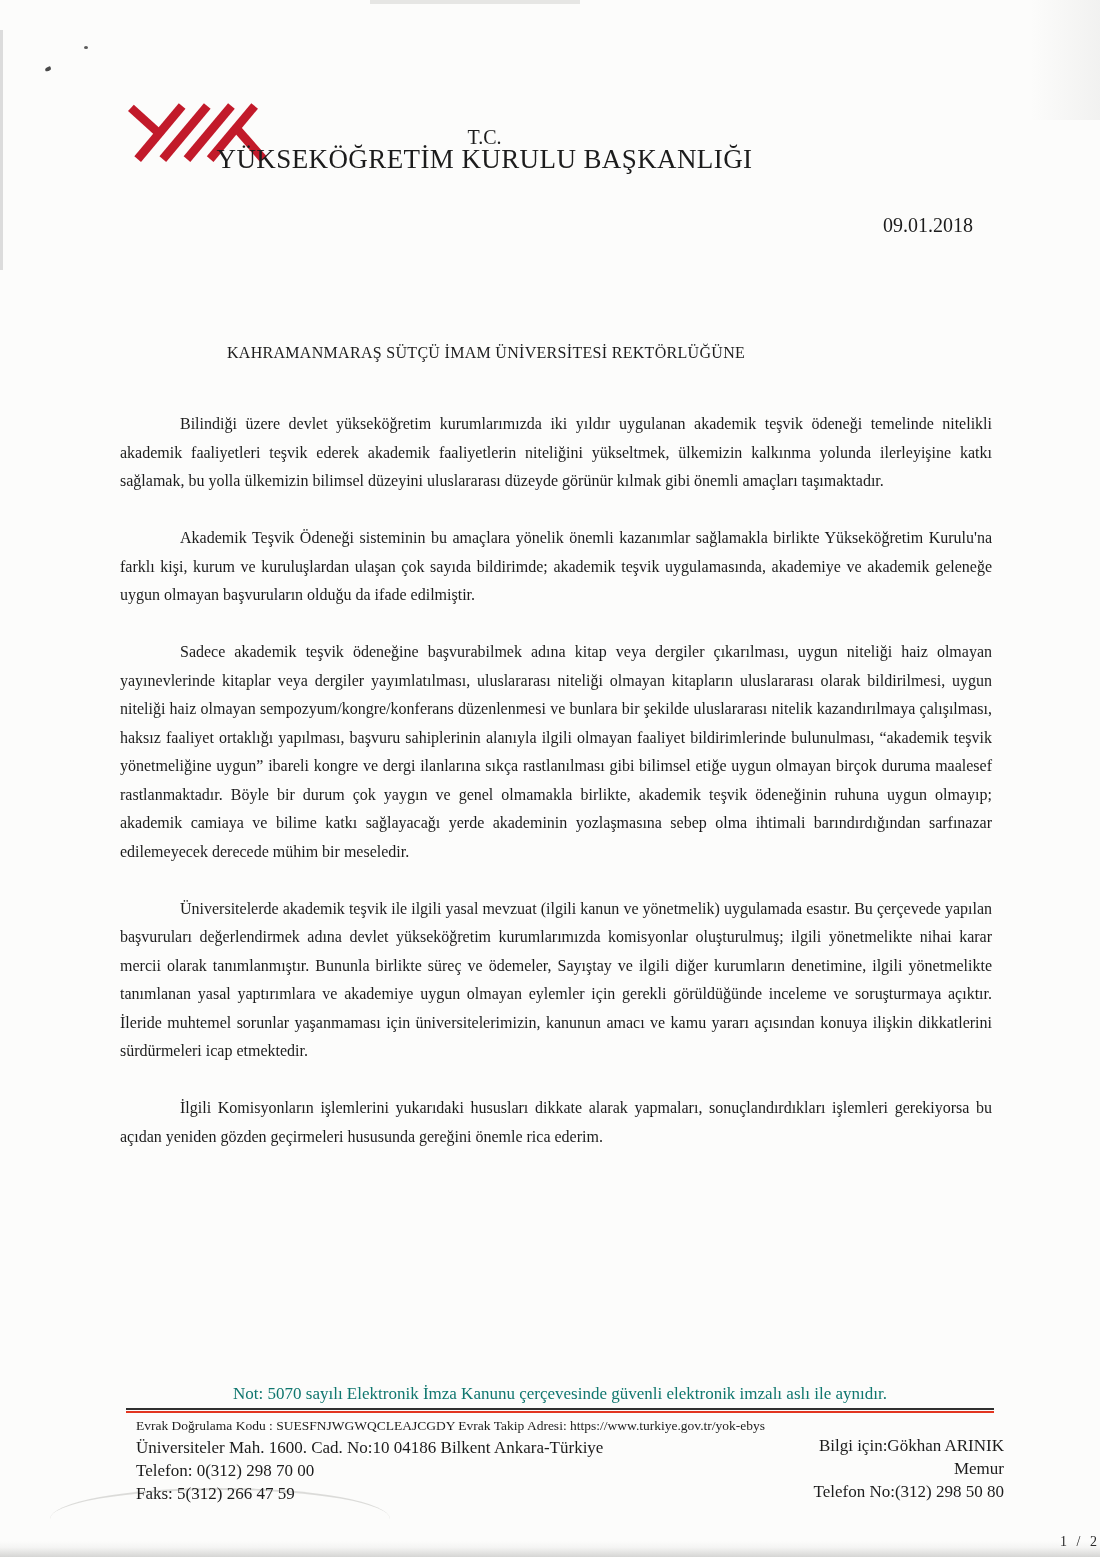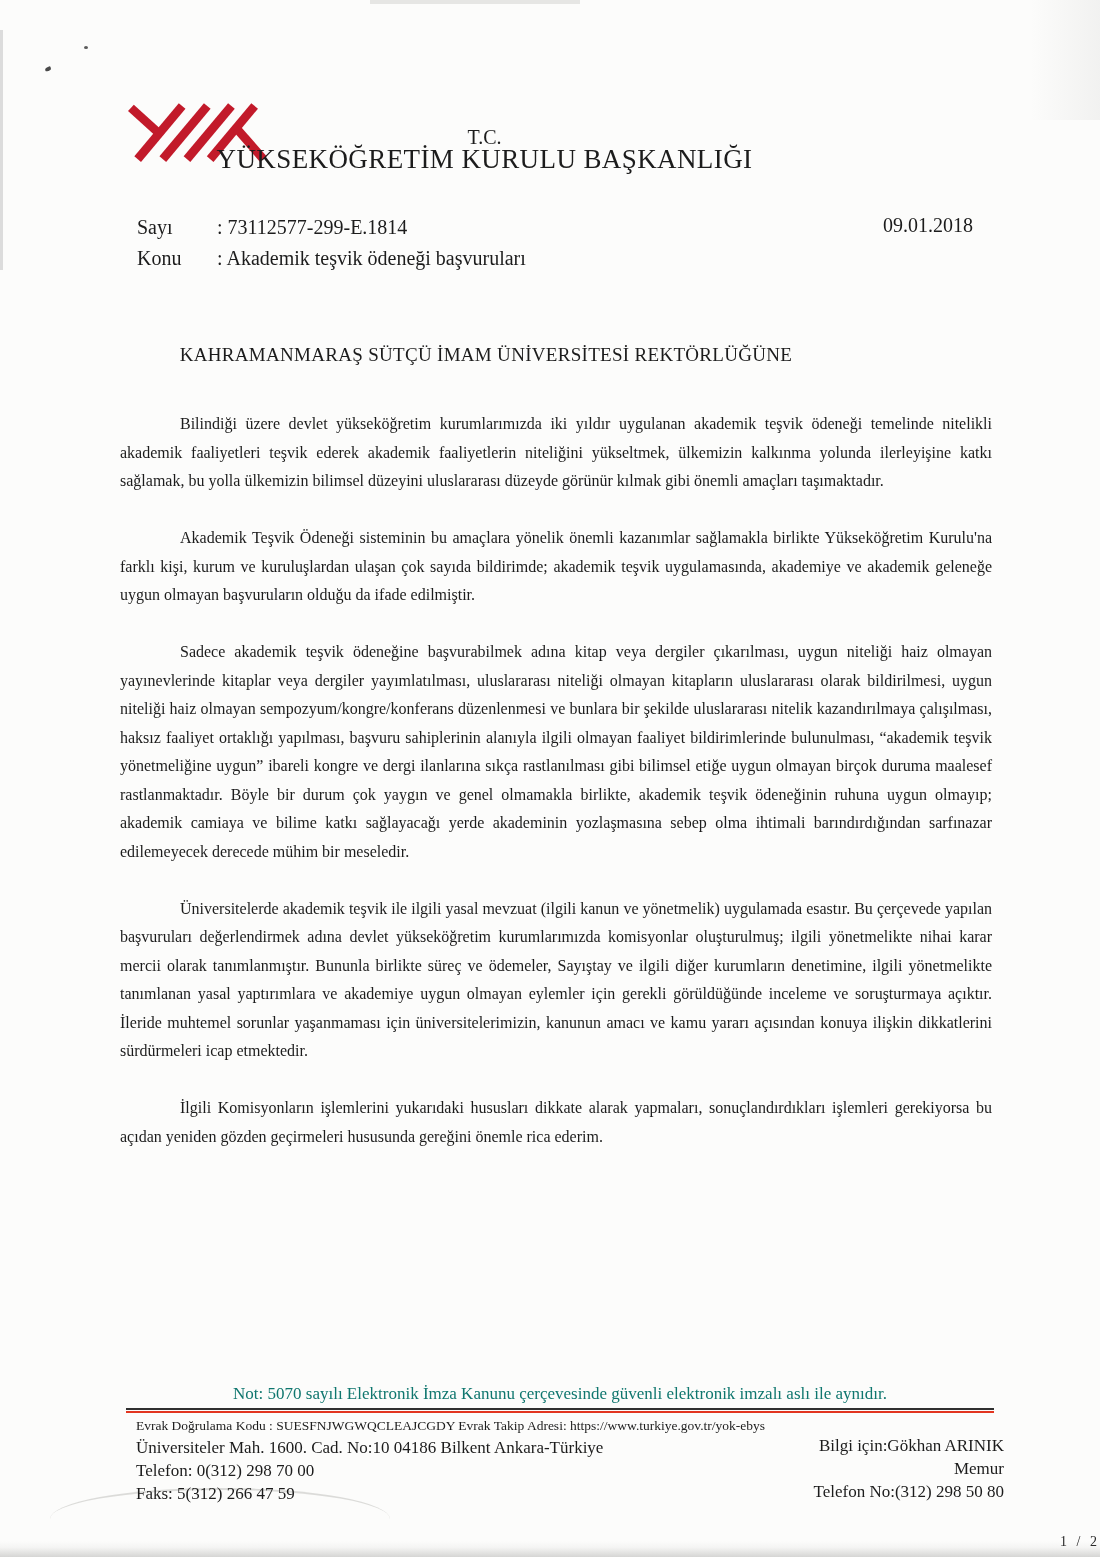--- a/index.html
+++ b/index.html
@@ -33,21 +33,21 @@
   .header-inst{font-size:27px;letter-spacing:.4px;}
 
   
   .meta{position:absolute;left:137px;top:212px;font-size:20px;line-height:31px;}
   .meta-row{display:flex;}
   .meta-label{width:80px;}
   .doc-date{position:absolute;top:214px;right:127px;font-size:20px;}
 
   
   .recipient{position:absolute;left:0;top:344px;width:972px;text-align:center;
-    font-size:19px;letter-spacing:.3px;}
+    font-size:16px;letter-spacing:.3px;}
   .bodytext{position:absolute;left:120px;top:410px;width:872px;
     font-size:16px;line-height:28.5px;text-align:justify;}
   .bodytext p{margin:0 0 28.5px 0;text-indent:60px;}
 
   
   .note{position:absolute;left:128px;top:1384px;width:864px;text-align:center;
     font-size:17px;color:#0f766e;}
   .rule-black{position:absolute;left:126px;top:1408px;width:868px;height:2px;background:#303030;}
   .rule-red{position:absolute;left:126px;top:1411px;width:868px;height:2px;background:#e23520;}
 
@@ -84,30 +84,20 @@
         <path d="M112,26 L140,58"></path>
       </g>
     </svg>
   </div>
 
   <div class="header-center">
     <div class="header-tc">T.C.</div>
     <div class="header-inst">YÜKSEKÖĞRETİM KURULU BAŞKANLIĞI</div>
   </div>
 
-  <div class="meta">
-    <div class="meta-row">
-      <span class="meta-label">Sayı</span>
-      <span class="meta-value">: 73112577-299-E.1814</span>
-    </div>
-    <div class="meta-row">
-      <span class="meta-label">Konu</span>
-      <span class="meta-value">: Akademik teşvik ödeneği başvuruları</span>
-    </div>
-  </div>
   <div class="doc-date">09.01.2018</div>
 
   <div class="recipient">KAHRAMANMARAŞ SÜTÇÜ İMAM ÜNİVERSİTESİ REKTÖRLÜĞÜNE</div>
 
   <div class="bodytext">
     <p>Bilindiği üzere devlet yükseköğretim kurumlarımızda iki yıldır uygulanan akademik teşvik ödeneği temelinde nitelikli akademik faaliyetleri teşvik ederek akademik faaliyetlerin niteliğini yükseltmek, ülkemizin kalkınma yolunda ilerleyişine katkı sağlamak, bu yolla ülkemizin bilimsel düzeyini uluslararası düzeyde görünür kılmak gibi önemli amaçları taşımaktadır.</p>
     <p>Akademik Teşvik Ödeneği sisteminin bu amaçlara yönelik önemli kazanımlar sağlamakla birlikte Yükseköğretim Kurulu'na farklı kişi, kurum ve kuruluşlardan ulaşan çok sayıda bildirimde; akademik teşvik uygulamasında, akademiye ve akademik geleneğe uygun olmayan başvuruların olduğu da ifade edilmiştir.</p>
     <p>Sadece akademik teşvik ödeneğine başvurabilmek adına kitap veya dergiler çıkarılması, uygun niteliği haiz olmayan yayınevlerinde kitaplar veya dergiler yayımlatılması, uluslararası niteliği olmayan kitapların uluslararası olarak bildirilmesi, uygun niteliği haiz olmayan sempozyum/kongre/konferans düzenlenmesi ve bunlara bir şekilde uluslararası nitelik kazandırılmaya çalışılması, haksız faaliyet ortaklığı yapılması, başvuru sahiplerinin alanıyla ilgili olmayan faaliyet bildirimlerinde bulunulması, “akademik teşvik yönetmeliğine uygun” ibareli kongre ve dergi ilanlarına sıkça rastlanılması gibi bilimsel etiğe uygun olmayan birçok duruma maalesef rastlanmaktadır. Böyle bir durum çok yaygın ve genel olmamakla birlikte, akademik teşvik ödeneğinin ruhuna uygun olmayıp; akademik camiaya ve bilime katkı sağlayacağı yerde akademinin yozlaşmasına sebep olma ihtimali barındırdığından sarfınazar edilemeyecek derecede mühim bir meseledir.</p>
     <p>Üniversitelerde akademik teşvik ile ilgili yasal mevzuat (ilgili kanun ve yönetmelik) uygulamada esastır. Bu çerçevede yapılan başvuruları değerlendirmek adına devlet yükseköğretim kurumlarımızda komisyonlar oluşturulmuş; ilgili yönetmelikte nihai karar mercii olarak tanımlanmıştır. Bununla birlikte süreç ve ödemeler, Sayıştay ve ilgili diğer kurumların denetimine, ilgili yönetmelikte tanımlanan yasal yaptırımlara ve akademiye uygun olmayan eylemler için gerekli görüldüğünde inceleme ve soruşturmaya açıktır. İleride muhtemel sorunlar yaşanmaması için üniversitelerimizin, kanunun amacı ve kamu yararı açısından konuya ilişkin dikkatlerini sürdürmeleri icap etmektedir.</p>
     <p>İlgili Komisyonların işlemlerini yukarıdaki hususları dikkate alarak yapmaları, sonuçlandırdıkları işlemleri gerekiyorsa bu açıdan yeniden gözden geçirmeleri hususunda gereğini önemle rica ederim.</p>

